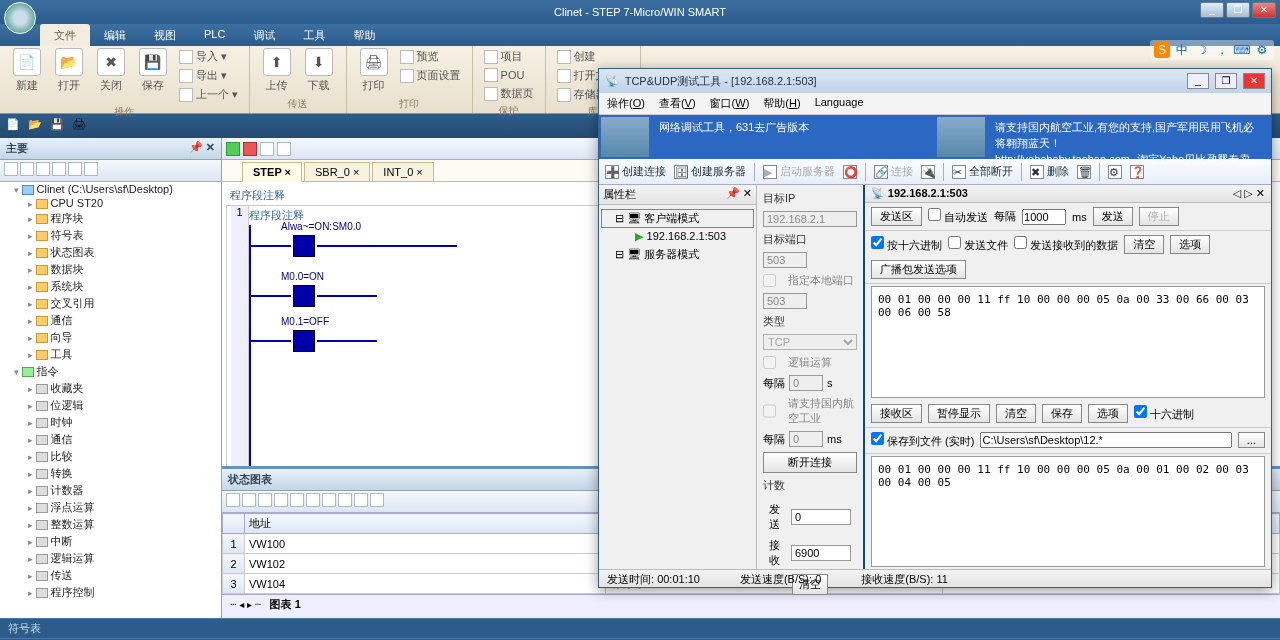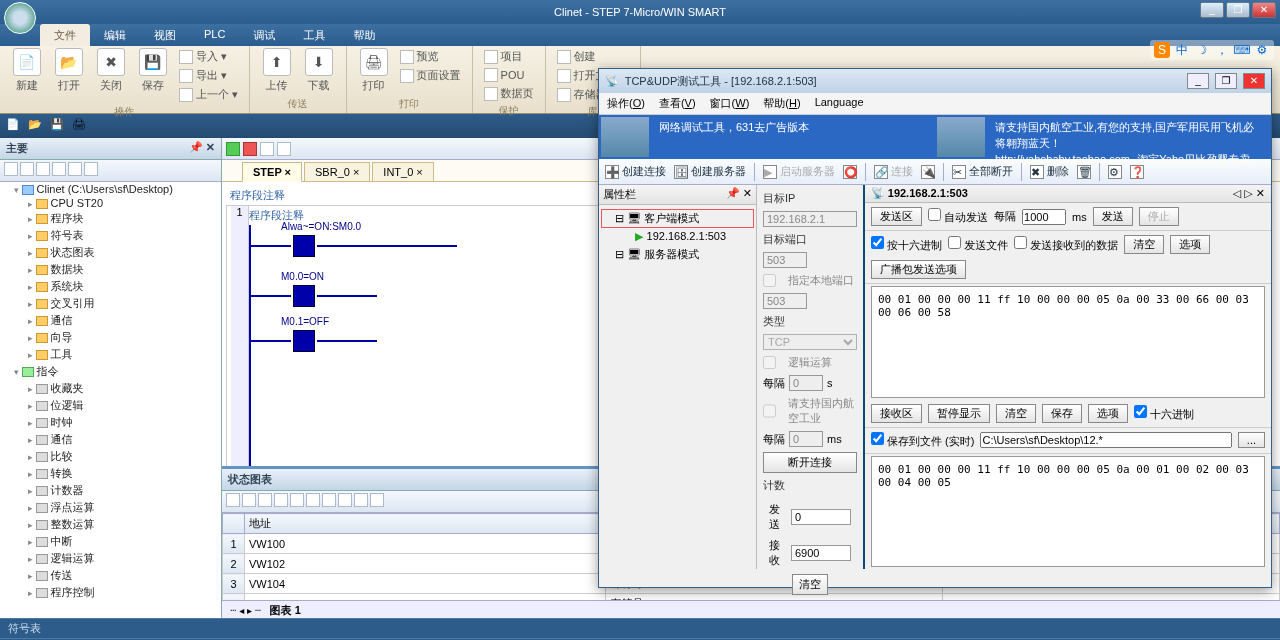--- a/index.html
+++ b/index.html
@@ -58,21 +58,21 @@
 .fb .pin { padding:2px 6px; color:#008; font-size:10px; white-space:nowrap; display:flex; justify-content:space-between;}
 .rn { color:#d80; font-size:10px;}
 .status-chart { height:152px; border-top:3px solid #6494c4; display:flex; flex-direction:column;}
 .sc-tb { height:22px; background:linear-gradient(#f4f8fc,#dce6f2); border-bottom:1px solid #aac; padding:2px 4px;}
 .sc-tb span { display:inline-block; width:14px; height:14px; border:1px solid #abc; background:#fff; margin-right:2px;}
 table.grid { width:100%; border-collapse:collapse; background:#fff;}
 table.grid th { background:linear-gradient(#f4f8fc,#dce6f2); border:1px solid #aac; padding:2px 4px; text-align:left; font-weight:normal;}
 table.grid td { border:1px solid #ccc; padding:2px 4px;}
 table.grid td.rh { background:linear-gradient(#f4f8fc,#dce6f2); text-align:center; width:22px;}
 table.grid td.val { text-align:center; color:#e80;}
-.sc-tabs { height:18px; background:#eef; border-top:1px solid #aac; padding:0 8px; font-size:10px; line-height:18px;}
+.sc-tabs { height:24px; background:#eef; border-top:1px solid #aac; padding:0 8px; font-size:10px; line-height:18px;}
 
 .bottom-strips { background:#2e5c8a;}
 .strip { height:20px; border-top:1px solid #4a7aa8; padding:2px 8px; color:#cde;}
 
 
 .tool { position:absolute; left:598px; top:68px; width:674px; height:520px; background:#f0f0f0; border:1px solid #365f88; box-shadow:0 3px 12px rgba(0,0,0,.4);}
 .tool-title { height:24px; background:linear-gradient(#dce8f4,#bfd3e8); display:flex; align-items:center; padding:0 6px; gap:6px;}
 .tool-title .t { flex:1; color:#234;}
 .tool-title .wb { width:22px; height:16px; border:1px solid #888; background:#eef; text-align:center; font-size:10px; line-height:14px; cursor:pointer;}
 .tool-title .wb.red { background:#e33; color:#fff;}
@@ -517,13 +517,18 @@
         <label><input type="checkbox" checked="" style=""> <span>十六进制</span></label>
       </div>
       <div class="recv-ctrl">
         <label><input type="checkbox" checked="" style=""> <span>保存到文件 (实时)</span></label>
         <input type="text" style="flex: 1 1 0%;" value="C:\Users\sf\Desktop\12.*">
         <button>...</button>
       </div>
       <div class="hexbox">00 01 00 00 00 11 ff 10 00 00 00 05 0a 00 01 00 02 00 03 00 04 00 05</div>
     </div>
   </div>
+  <div class="tool-status">
+    <span><span>发送时间:</span> <span>00:01:10</span></span>
+    <span><span>发送速度(B/S):</span> <span>0</span></span>
+    <span><span>接收速度(B/S):</span> <span>11</span></span>
+  </div>
 </div>
 
 </body></html>

